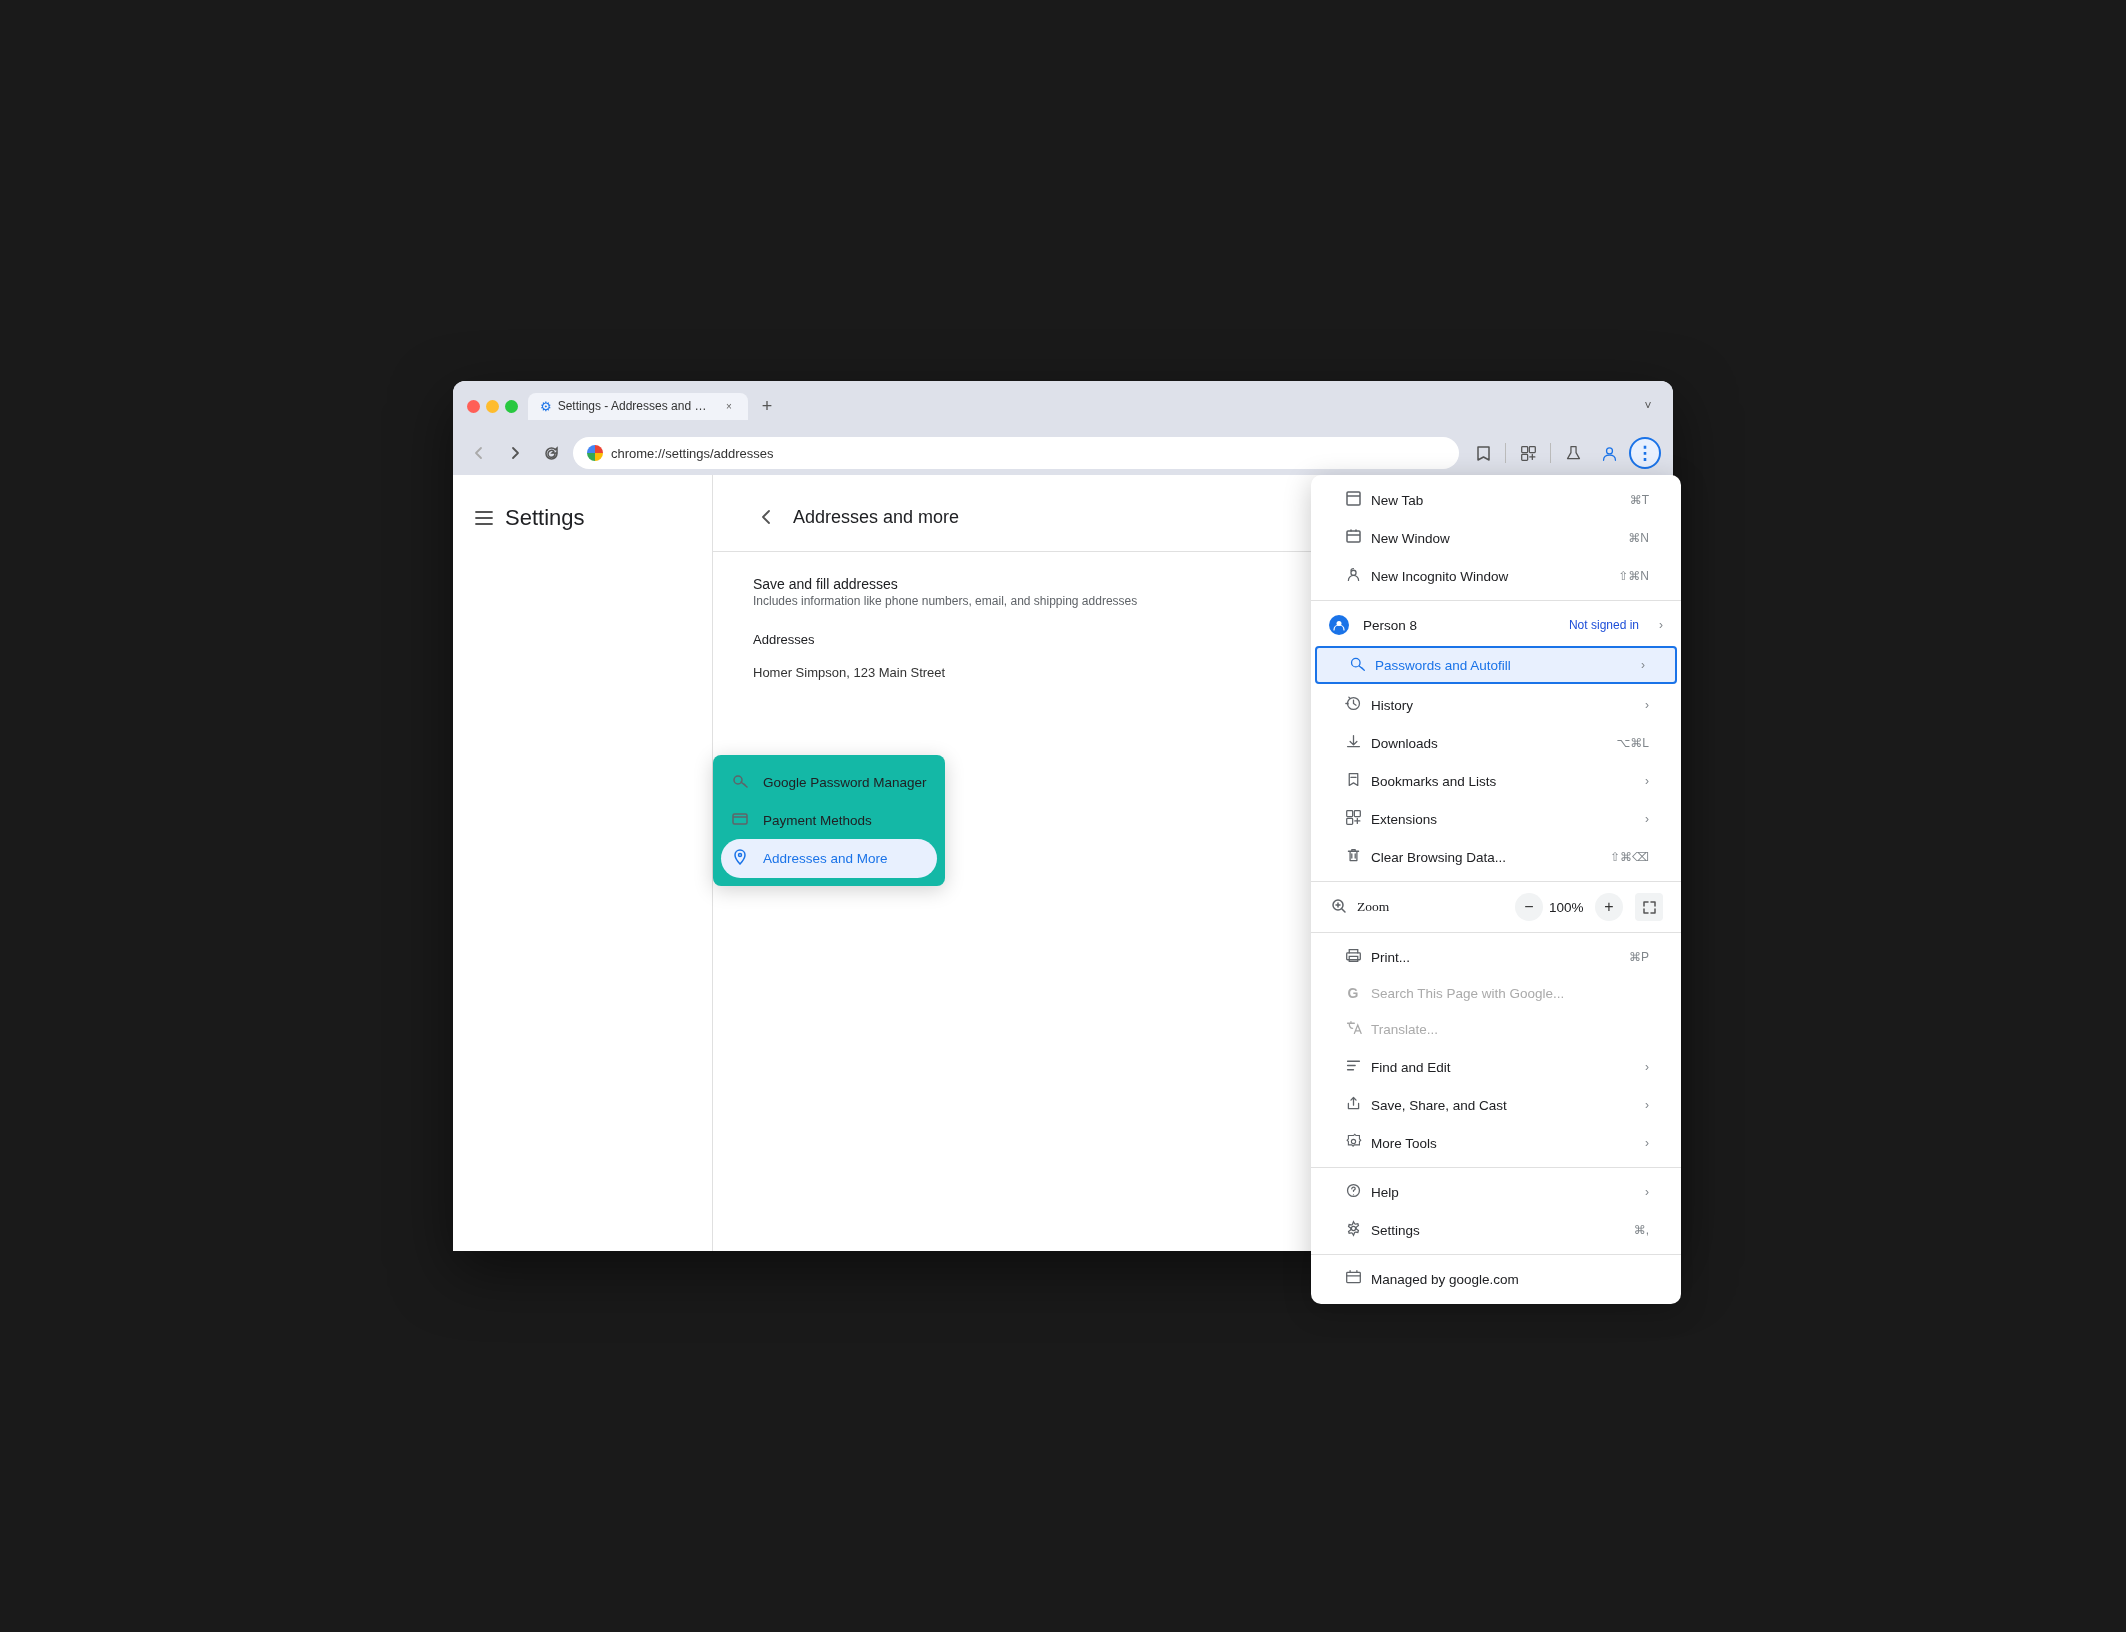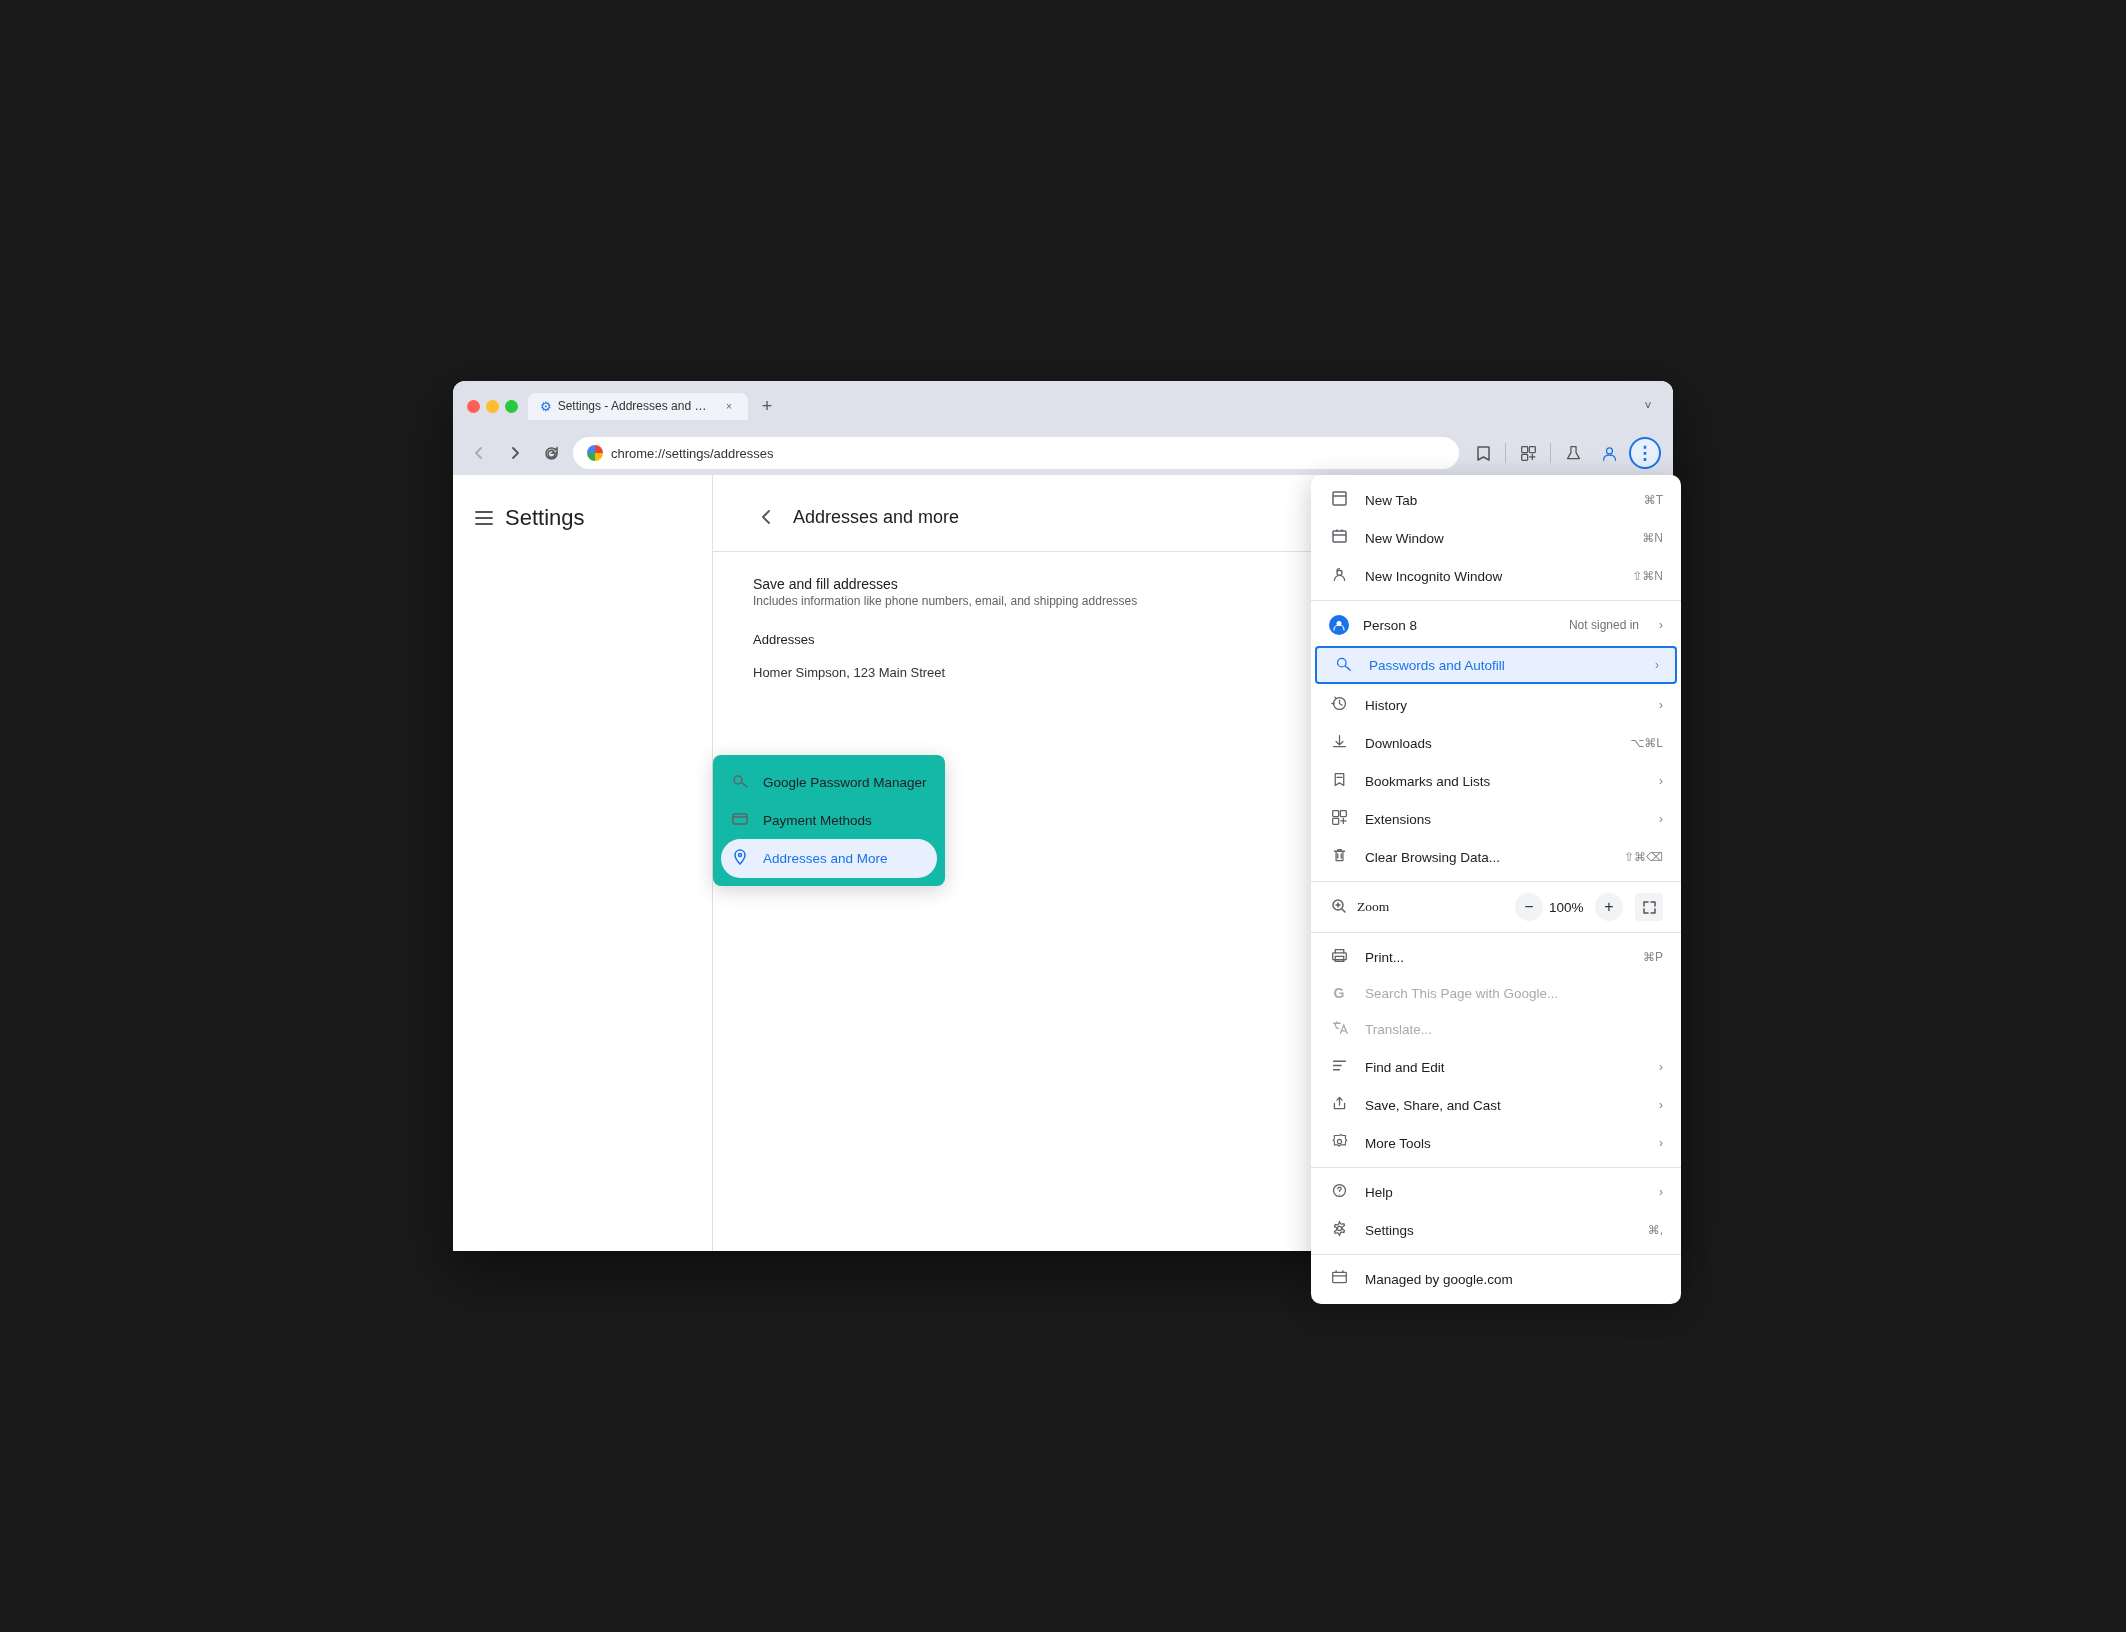--- a/index.html
+++ b/index.html
@@ -341,22 +341,22 @@
       border-radius: 10px;
       box-shadow: 0 6px 28px rgba(0,0,0,0.22);
       width: 370px;
       z-index: 200;
       padding: 6px 0;
     }
 
     .menu-item {
       display: flex;
       align-items: center;
-      gap: 16px;
-      padding: 9px 18px;
+      gap: 8px;
+      padding: 9px 32px;
       font-size: 13.5px;
       color: #202124;
       cursor: pointer;
       position: relative;
     }
 
     .menu-item.highlighted {
       background: #e8f0fe;
     }
 
@@ -412,21 +412,21 @@
       align-items: center;
       justify-content: center;
       color: white;
       font-size: 12px;
     }
 
     .person-name { font-size: 13.5px; color: #202124; flex: 1; }
 
     .not-signed-in {
       font-size: 12px;
-      color: #737373;
+      color: #1d4ed8;
     }
 
     .zoom-row {
       display: flex;
       align-items: center;
       gap: 8px;
       padding: 6px 18px;
     }
 
     .zoom-label { font-size: 13.5px; color: #202124; font-family: Liberation Serif, serif; }

